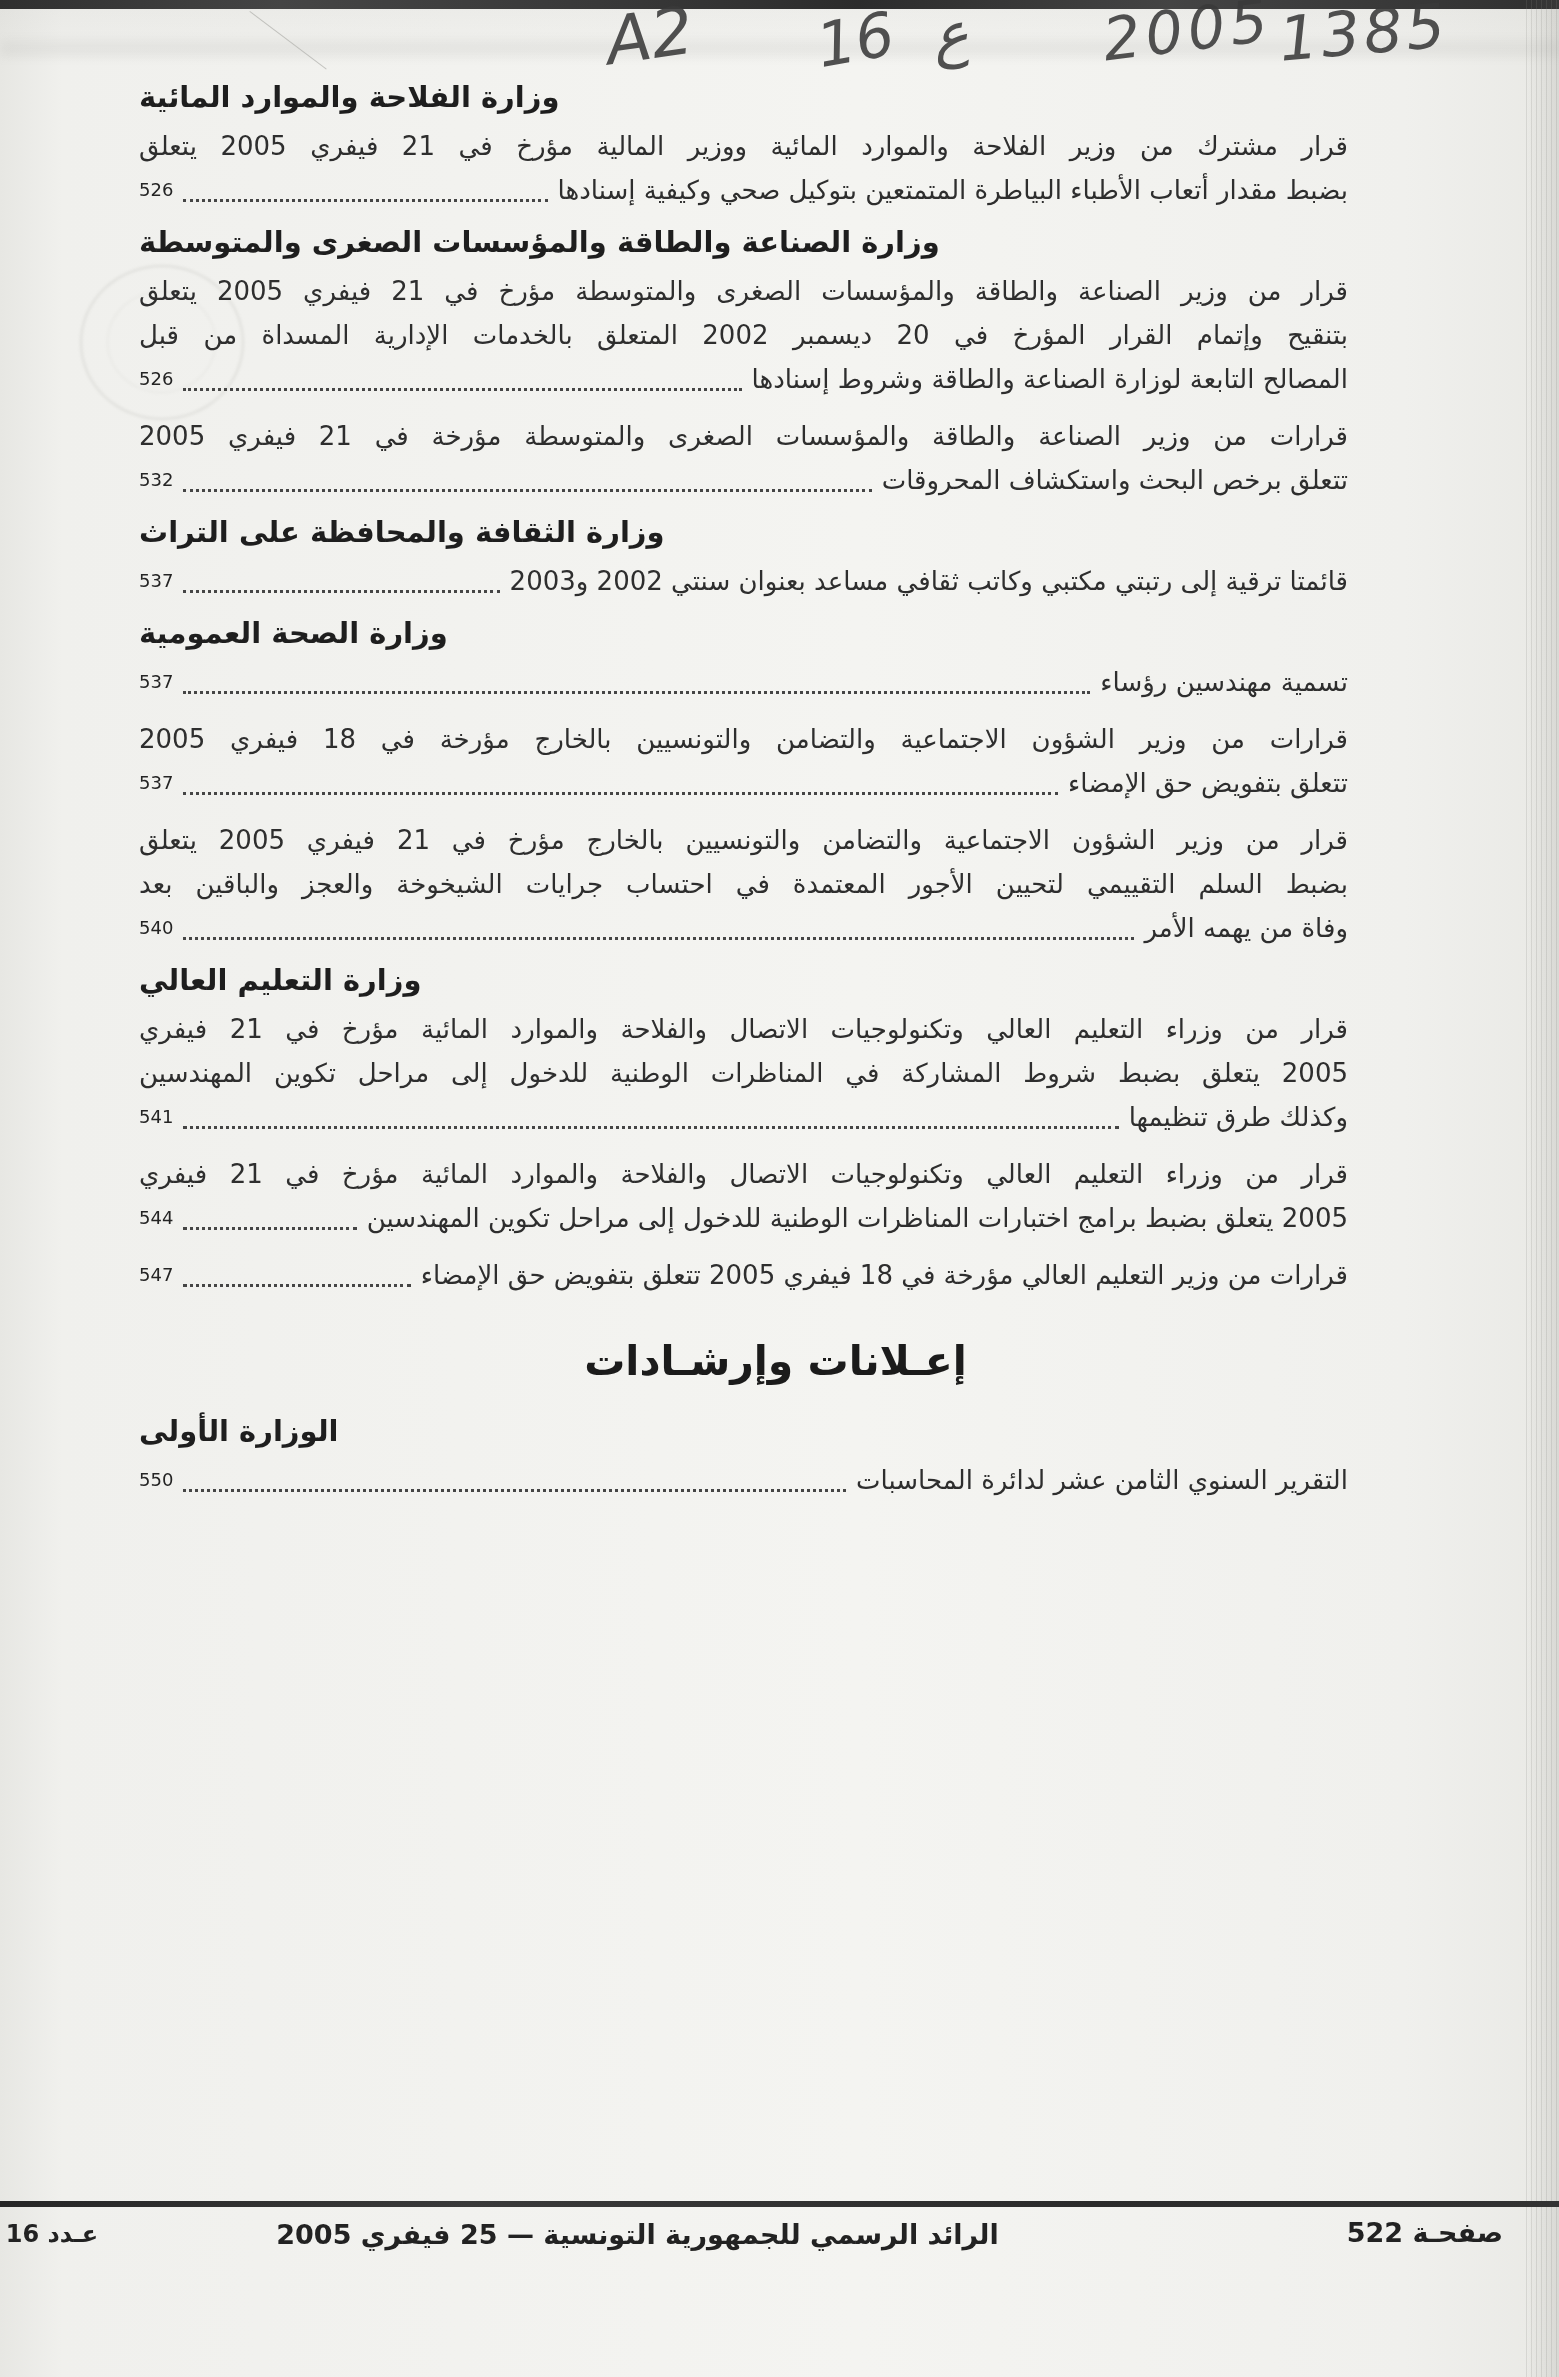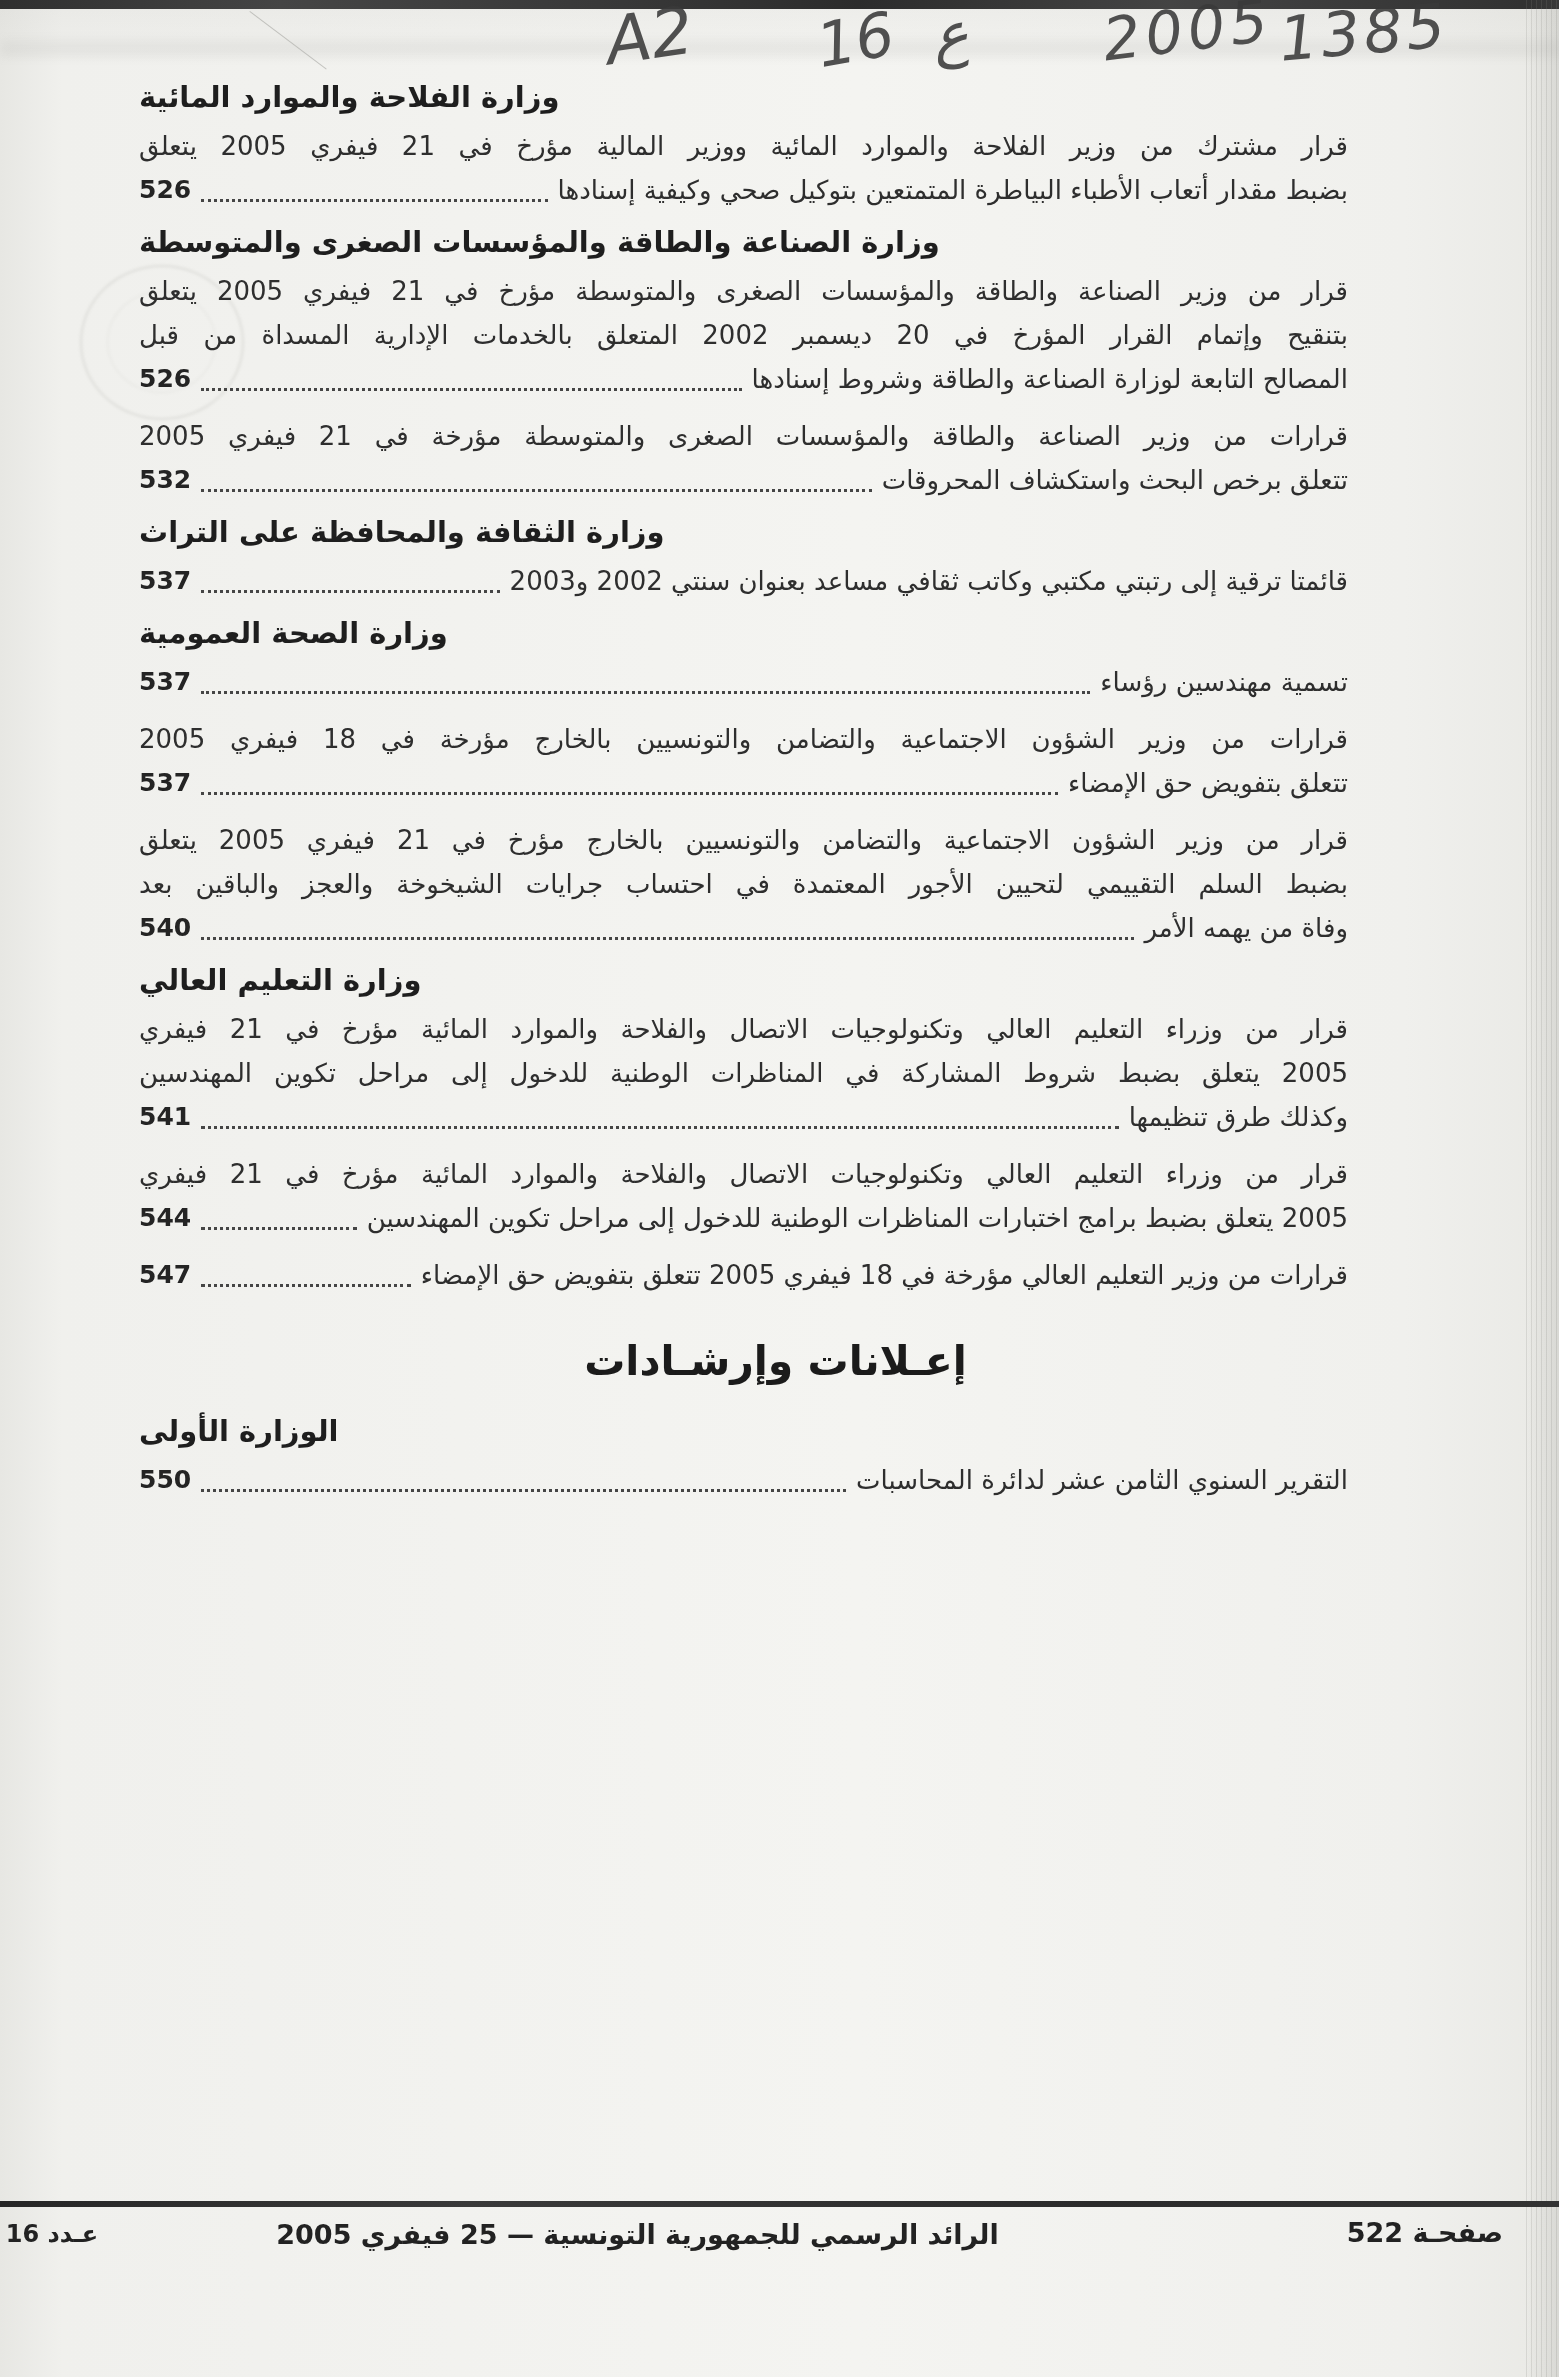--- a/index.html
+++ b/index.html
@@ -83,21 +83,21 @@
     display:flex;align-items:flex-end;
   }
   .etext{white-space:nowrap;text-align:center;}
   .leader{
     flex:1 1 auto;
     border-bottom:3.6px dotted #454545;
     margin:0 10px;
     transform:translateY(-10px);
     min-width:28.5px;
   }
-  .pnum{font-weight:700;font-size:25px;color:#242424;}
+  .pnum{font-weight:400;font-size:18px;color:#242424;}
   .announce-title{
     margin:39px 0 0 0;
     text-align:center;
     font-size:41px;line-height:50px;font-weight:800;color:#1b1b1b;
     letter-spacing:0.7px;
     transform:translateX(32px); 
   }
   .sub-ministry{margin-top:28.5px;}
 
   

